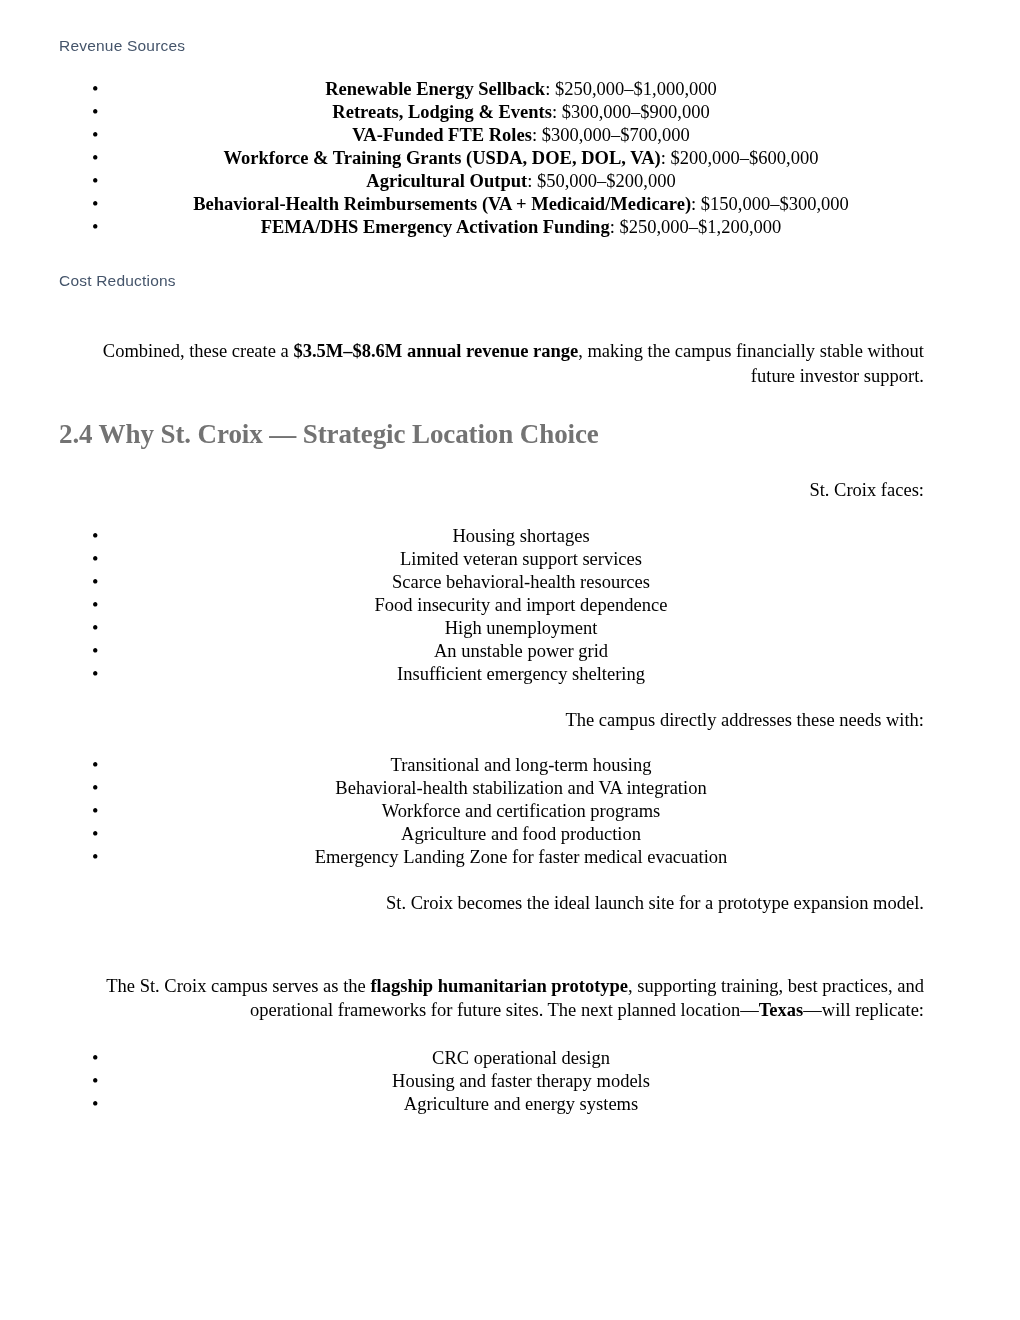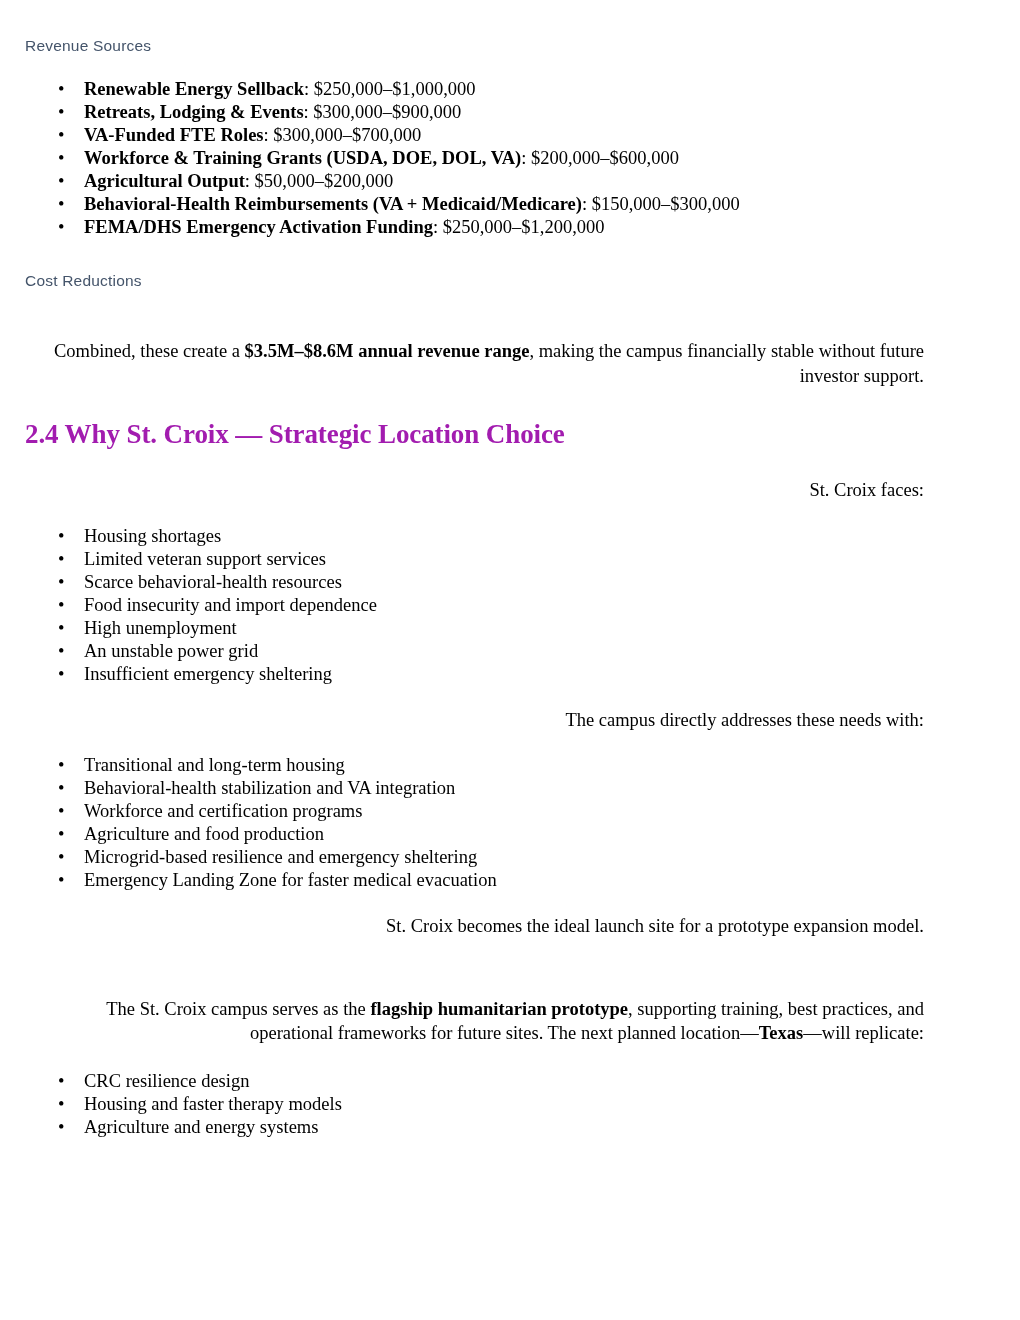--- a/index.html
+++ b/index.html
@@ -14,21 +14,21 @@
     overflow: hidden;
     font-family: "Liberation Serif", "DejaVu Serif", serif;
     color: #000000;
     -webkit-font-smoothing: antialiased;
   }
   .page {
     position: relative;
     width: 984px;
     height: 1320px;
     box-sizing: border-box;
-    padding: 36px 60px 0 25px;
+    padding: 36px 60px 0 59px;
     background: #ffffff;
   }
 
   
   .h-minor {
     font-family: "Liberation Sans", "DejaVu Sans", sans-serif;
     font-size: 15.5px;
     font-weight: 400;
     color: #44546a;
     letter-spacing: 0.2px;
@@ -37,41 +37,42 @@
   }
   .h-minor.second {
     margin-top: 32px;
   }
 
   
   .h-section {
     font-family: "Liberation Serif", "DejaVu Serif", serif;
     font-size: 27px;
     font-weight: 700;
-    color: #a21caf;
+    color: #737373;
     line-height: 32px;
     margin: 0;
     letter-spacing: -0.1px;
   }
 
   
   p.body {
     font-size: 18.5px;
     line-height: 24.5px;
     margin: 0;
     color: #000000;
     text-align: right;
   }
   p.body b, .bold { font-weight: 700; }
 
   
   ul.bullets {
     list-style: none;
     margin: 0;
     padding: 0;
+    text-align: center;
   }
   ul.bullets > li {
     position: relative;
     padding-left: 59px;
     font-size: 18.5px;
     line-height: 23px;
     color: #000000;
   }
   ul.bullets > li::before {
     content: "\2022";
@@ -138,36 +139,35 @@
 
   <p class="body">The campus directly addresses these needs with:</p>
 
   <div class="gap-22"></div>
 
   <ul class="bullets">
     <li>Transitional and long-term housing</li>
     <li>Behavioral-health stabilization and VA integration</li>
     <li>Workforce and certification programs</li>
     <li>Agriculture and food production</li>
-    <li>Microgrid-based resilience and emergency sheltering</li>
     <li>Emergency Landing Zone for faster medical evacuation</li>
   </ul>
 
   <div class="gap-22"></div>
 
   <p class="body">St. Croix becomes the ideal launch site for a prototype expansion model.</p>
 
   <div class="gap-30"></div>
 
 
   <div class="gap-28"></div>
 
   <p class="body"><span>The St. Croix campus serves as the </span><b>flagship humanitarian prototype</b><span>, supporting training, best practices, and operational frameworks for future sites. The next planned location—</span><b>Texas</b><span>—will replicate:</span></p>
 
   <div class="gap-24"></div>
 
   <ul class="bullets">
-    <li>CRC resilience design</li>
+    <li>CRC operational design</li>
     <li>Housing and faster therapy models</li>
     <li>Agriculture and energy systems</li>
   </ul>
 
 </div>
 
 </body></html>

